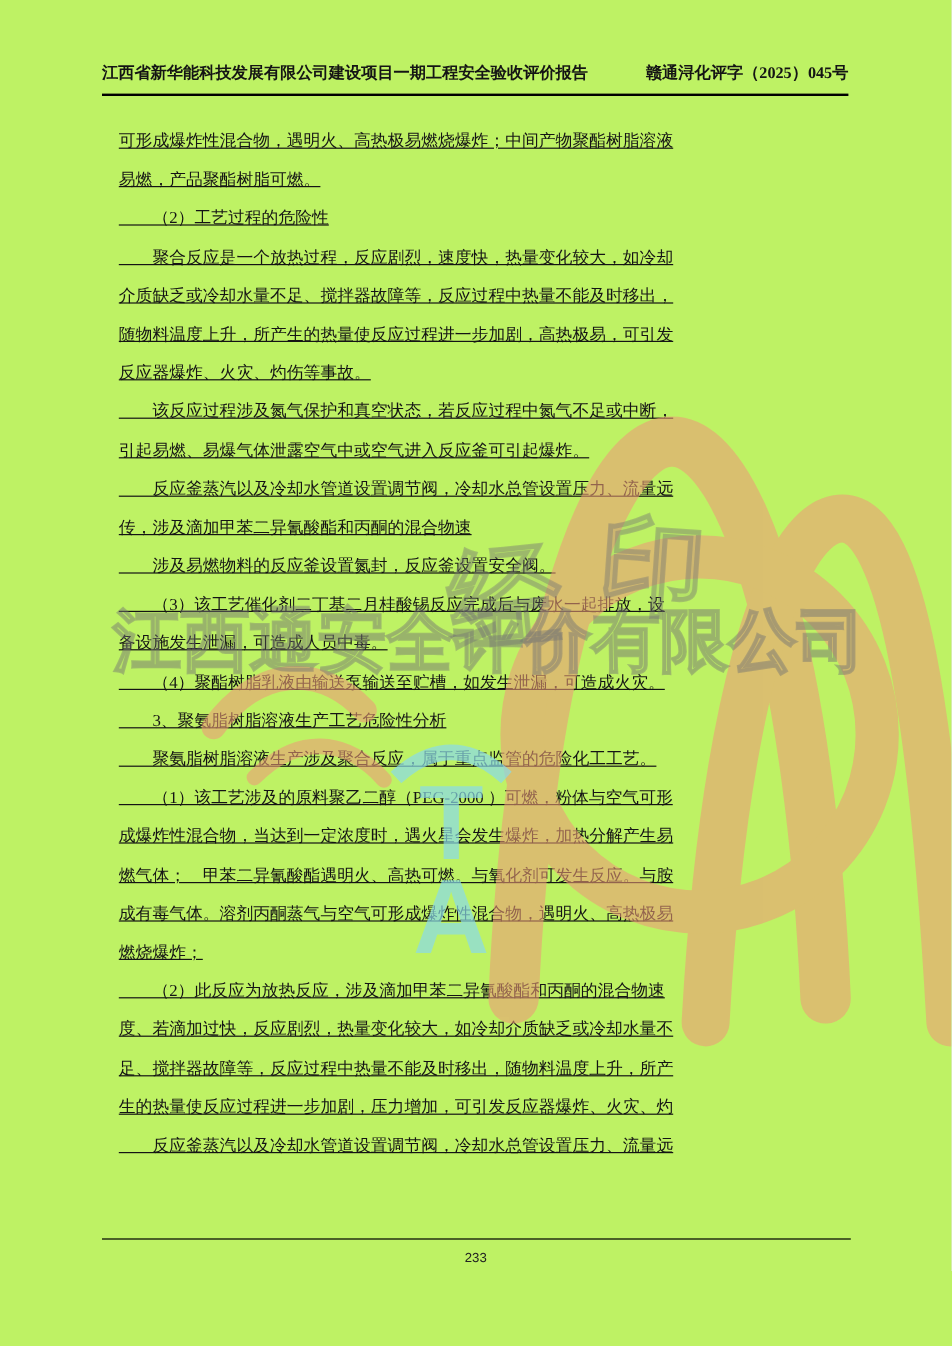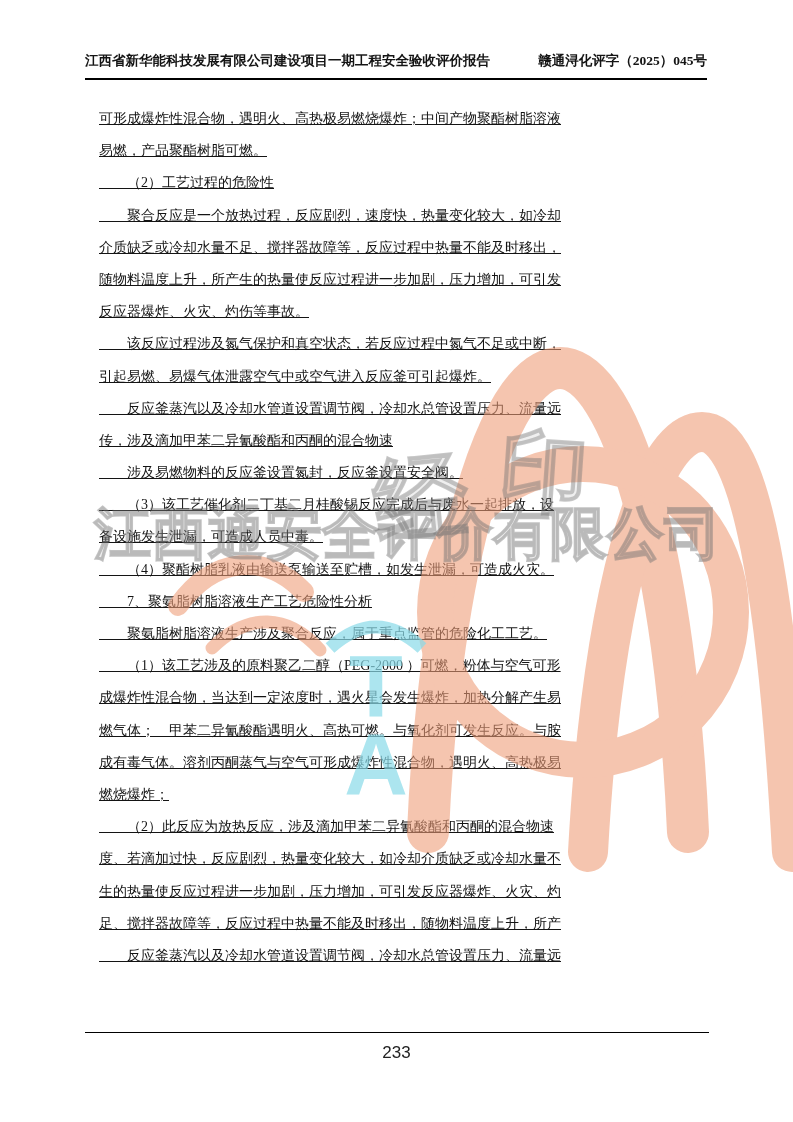--- a/index.html
+++ b/index.html
@@ -1,17 +1,17 @@
 <!DOCTYPE html>
 <html lang="zh"><head>
 <meta charset="utf-8">
 <style>
   html,body{margin:0;padding:0;background:#e8e8e8;}
   .page{
-    position:relative;width:793px;height:1122px;margin:0 auto;background:#ffffff;
+    position:relative;width:793px;height:1122px;margin:0 auto;background:#bef264;
     font-family:"Liberation Serif","DejaVu Serif",serif;color:#141414;overflow:hidden;
   }
   
   .doc-header{
     position:absolute;top:50px;left:85px;width:622px;
     display:flex;justify-content:space-between;align-items:flex-end;
     font-size:13.5px;font-weight:bold;line-height:22px;
     padding-bottom:6px;border-bottom:2px solid #000;
   }
   .doc-header .h-left{white-space:nowrap;}
@@ -19,21 +19,21 @@
   
   .body-text{
     position:absolute;left:99px;top:103px;width:620px;
     font-size:14px;line-height:32.2px;text-decoration:underline;
   }
   .text-line{height:32.2px;white-space:nowrap;}
   
   .footer-divider{position:absolute;left:85px;width:624px;top:1032px;border-top:1.5px solid #000;height:0;}
   .page-number{
     position:absolute;top:1043px;left:0;width:100%;text-align:center;
-    font-size:17px;font-family:"Liberation Sans","DejaVu Sans",sans-serif;color:#222;
+    font-size:11px;font-family:"Liberation Sans","DejaVu Sans",sans-serif;color:#222;
   }
   
   .watermark{position:absolute;inset:0;pointer-events:none;}
   .wm-svg{position:absolute;left:0;top:0;}
   .wm-company{
     position:absolute;left:94px;top:496px;white-space:nowrap;
     font-size:57px;font-weight:bold;letter-spacing:0;
     color:rgba(120,120,120,0.13);
     -webkit-text-stroke:1.6px rgba(115,115,115,0.42);
   }
@@ -54,41 +54,41 @@
     <span class="h-left">江西省新华能科技发展有限公司建设项目一期工程安全验收评价报告</span>
     <span class="h-right">赣通浔化评字（2025）045号</span>
   </div>
 
   <div class="body-text">
       <div class="text-line">可形成爆炸性混合物，遇明火、高热极易燃烧爆炸；中间产物聚酯树脂溶液</div>
       <div class="text-line">易燃，产品聚酯树脂可燃。</div>
       <div class="text-line">　　（2）工艺过程的危险性</div>
       <div class="text-line">　　聚合反应是一个放热过程，反应剧烈，速度快，热量变化较大，如冷却</div>
       <div class="text-line">介质缺乏或冷却水量不足、搅拌器故障等，反应过程中热量不能及时移出，</div>
-      <div class="text-line">随物料温度上升，所产生的热量使反应过程进一步加剧，压力增加，可引发</div>
+      <div class="text-line">随物料温度上升，所产生的热量使反应过程进一步加剧，高热极易，可引发</div>
       <div class="text-line">反应器爆炸、火灾、灼伤等事故。</div>
       <div class="text-line">　　该反应过程涉及氮气保护和真空状态，若反应过程中氮气不足或中断，</div>
       <div class="text-line">引起易燃、易爆气体泄露空气中或空气进入反应釜可引起爆炸。</div>
       <div class="text-line">　　反应釜蒸汽以及冷却水管道设置调节阀，冷却水总管设置压力、流量远</div>
       <div class="text-line">传，涉及滴加甲苯二异氰酸酯和丙酮的混合物速</div>
       <div class="text-line">　　涉及易燃物料的反应釜设置氮封，反应釜设置安全阀。</div>
       <div class="text-line">　　（3）该工艺催化剂二丁基二月桂酸锡反应完成后与废水一起排放，设</div>
       <div class="text-line">备设施发生泄漏，可造成人员中毒。</div>
       <div class="text-line">　　（4）聚酯树脂乳液由输送泵输送至贮槽，如发生泄漏，可造成火灾。</div>
-      <div class="text-line">　　7、聚氨脂树脂溶液生产工艺危险性分析</div>
+      <div class="text-line">　　3、聚氨脂树脂溶液生产工艺危险性分析</div>
       <div class="text-line">　　聚氨脂树脂溶液生产涉及聚合反应，属于重点监管的危险化工工艺。</div>
       <div class="text-line">　　（1）该工艺涉及的原料聚乙二醇（PEG-2000 ）可燃，粉体与空气可形</div>
       <div class="text-line">成爆炸性混合物，当达到一定浓度时，遇火星会发生爆炸，加热分解产生易</div>
       <div class="text-line">燃气体；　甲苯二异氰酸酯遇明火、高热可燃。与氧化剂可发生反应。与胺</div>
       <div class="text-line">成有毒气体。溶剂丙酮蒸气与空气可形成爆炸性混合物，遇明火、高热极易</div>
       <div class="text-line">燃烧爆炸；</div>
       <div class="text-line">　　（2）此反应为放热反应，涉及滴加甲苯二异氰酸酯和丙酮的混合物速</div>
       <div class="text-line">度、若滴加过快，反应剧烈，热量变化较大，如冷却介质缺乏或冷却水量不</div>
+      <div class="text-line">足、搅拌器故障等，反应过程中热量不能及时移出，随物料温度上升，所产</div>
       <div class="text-line">生的热量使反应过程进一步加剧，压力增加，可引发反应器爆炸、火灾、灼</div>
-      <div class="text-line">足、搅拌器故障等，反应过程中热量不能及时移出，随物料温度上升，所产</div>
       <div class="text-line">　　反应釜蒸汽以及冷却水管道设置调节阀，冷却水总管设置压力、流量远</div>
     </div>
 
   <div class="watermark">
     <svg class="wm-svg" width="793" height="1122" viewBox="0 0 793 1122">
 
       <g stroke="#EE9C77" fill="none" opacity="0.58" stroke-linecap="round">
         <path d="M 428 832 C 440 560 498 368 560 368 C 622 368 676 560 688 832" stroke-width="42"></path>
         <path d="M 588 852 C 602 600 648 432 702 432 C 752 432 778 600 792 852" stroke-width="40"></path>
         <circle cx="583" cy="612" r="148" stroke-width="36"></circle>

